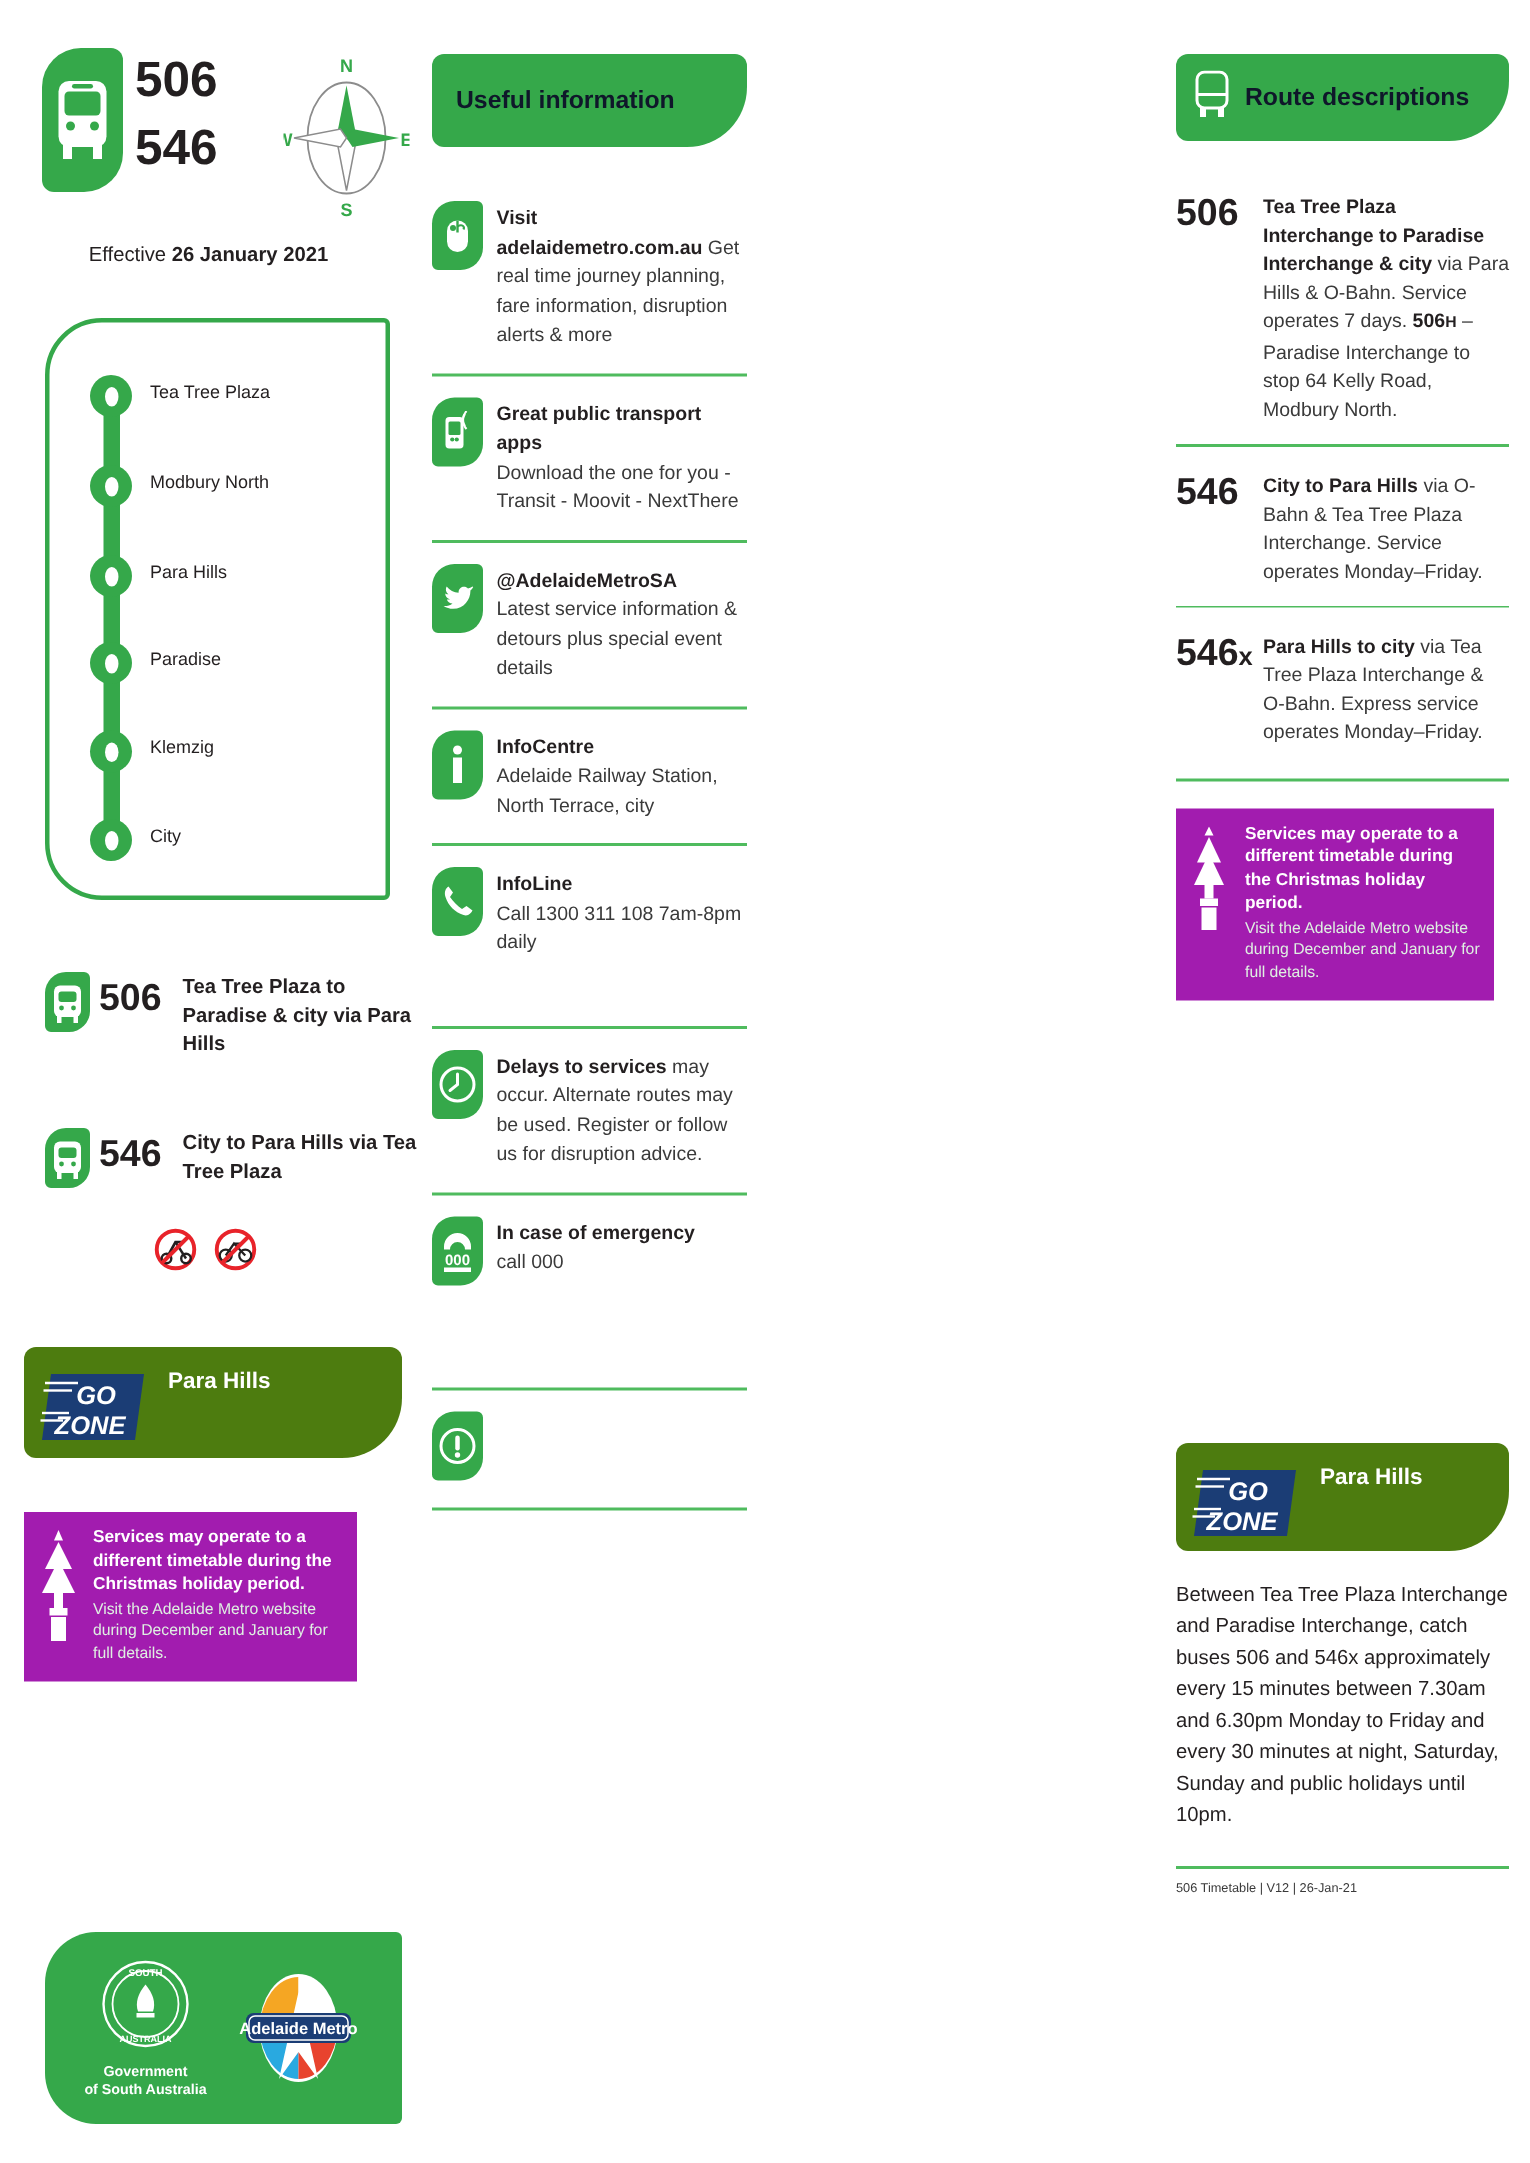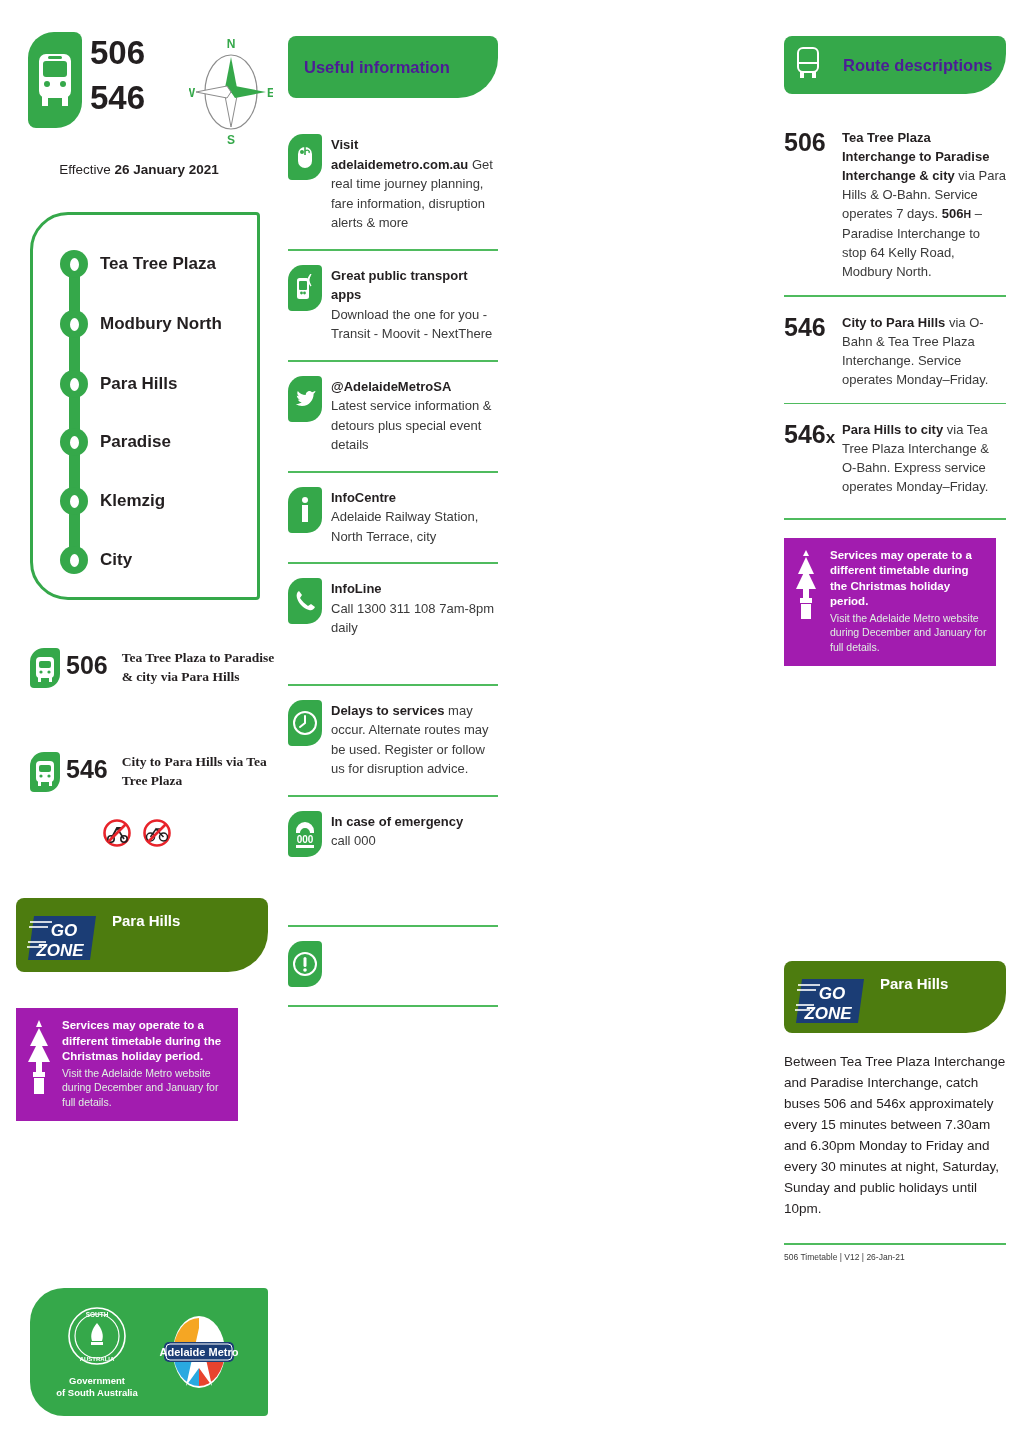--- a/index.html
+++ b/index.html
@@ -59,35 +59,35 @@
     width: 28px; height: 28px; border-radius: 50%;
     background: #35a84a;
     display: flex; align-items: center; justify-content: center;
   }
   .stop .dot::after {
     content: ""; width: 9px; height: 13px; border-radius: 50%;
     background: #ffffff;
   }
   .stop .lbl {
     position: absolute; left: 40px; top: 4px;
-    font-size: 17px; font-weight: bold; white-space: nowrap;
+    font-size: 12px; font-weight: normal; white-space: nowrap;
   }
 
   
   .rsum { position: absolute; left: 16px; width: 250px; display: flex; gap: 6px; }
   .rsum .icon-badge {
     width: 30px; height: 40px; background: #35a84a;
     border-radius: 14px 4px 14px 4px; flex: 0 0 30px; position: relative;
   }
   .rsum .icon-badge svg { position: absolute; left: 5px; top: 8px; }
   .rsum .num {
     font-size: 25px; font-weight: bold; line-height: 34px;
     flex: 0 0 auto; margin-right: 8px;
   }
-  .rsum .desc { font-size: 13.5px; font-weight: bold; line-height: 19px; font-family: Liberation Serif, serif; }
+  .rsum .desc { font-size: 13.5px; font-weight: bold; line-height: 19px; }
 
   
   .prohib { position: absolute; left: 88px; top: 818px; display: flex; gap: 10px; }
 
   
   .gozone {
     background: #4d7c0f; border-radius: 8px 8px 40px 8px;
     display: flex; padding: 14px 10px;
   }
   .gz-logo { flex: 0 0 auto; }
@@ -111,27 +111,27 @@
     display: flex; align-items: center; justify-content: center; gap: 18px;
   }
   .gov-sa { text-align: center; }
   .gov-sa .cap {
     color: #ffffff; font-size: 9.5px; font-weight: bold;
     line-height: 12px; margin-top: 4px;
   }
 
   
   .sec-head {
-    background: #35a84a; color: #4c1d95;
+    background: #35a84a; color: #0f172a;
     border-radius: 8px 8px 40px 8px;
     display: flex; align-items: center;
     font-size: 16.5px; font-weight: bold;
   }
   .sec-head.mid { height: 62px; padding: 0 16px; margin-top: 36px; }
-  .sec-head.right { height: 58px; padding: 0 12px; margin-top: 36px; gap: 23px; }
+  .sec-head.right { height: 58px; padding: 0 12px; margin-top: 36px; gap: 10px; }
 
   
   .info-item { display: flex; padding-top: 14px; }
   .info-item .ibadge {
     flex: 0 0 34px; width: 34px; height: 46px;
     background: #35a84a; border-radius: 15px 4px 15px 4px;
     position: relative; margin-right: 9px;
   }
   .info-item .ibadge svg { position: absolute; left: 50%; top: 50%; transform: translate(-50%,-50%); }
   .info-item .itxt { font-size: 13px; line-height: 19.5px; color: #3a3a3a; padding-top: 1px; }

